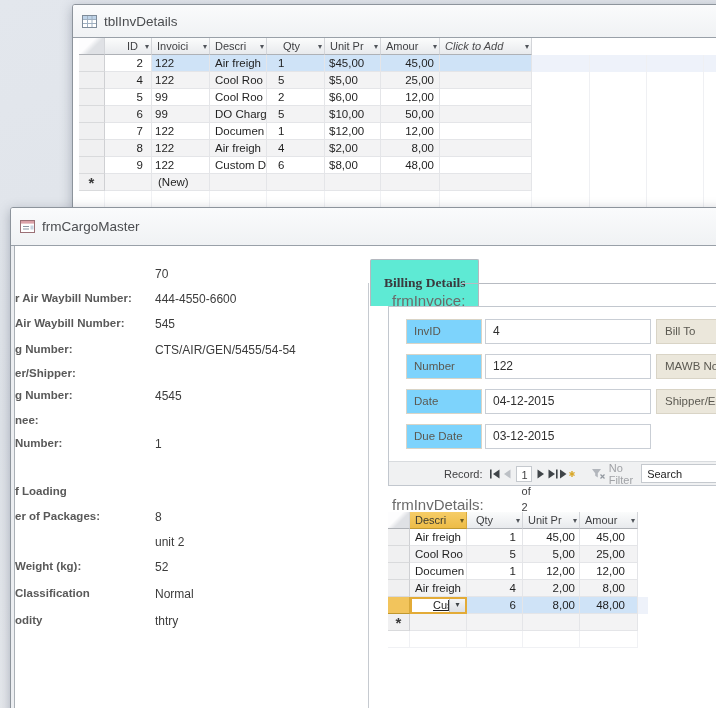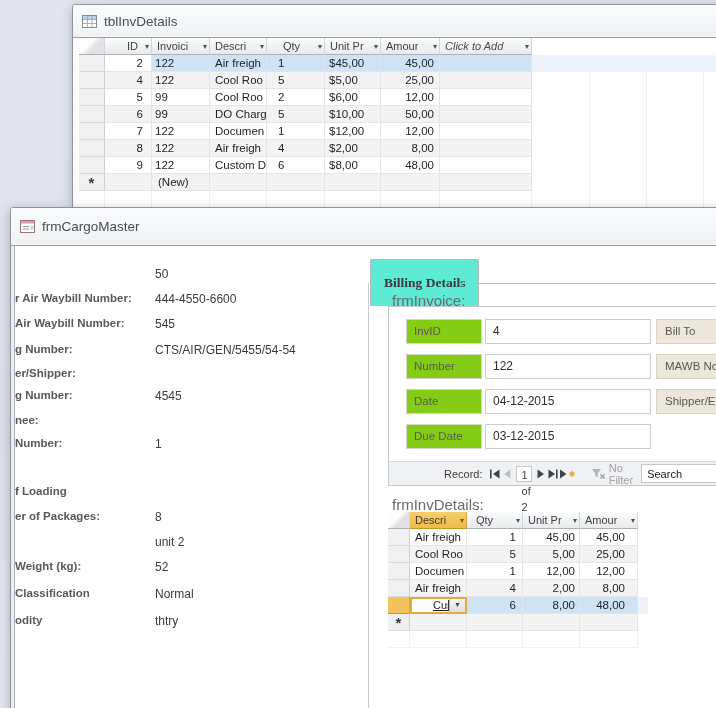--- a/index.html
+++ b/index.html
@@ -62,21 +62,21 @@
       border:1px solid #b4b8bf;border-bottom:none;border-radius:2px 2px 0 0;background:#5eead4;
       font-family:"Liberation Serif",serif;font-size:13.5px;font-weight:600;color:#3a3a3e;line-height:24px;}
   .tabline-h{position:absolute;top:37px;left:450px;right:0;height:1px;background:#b7bbc2;}
   .tabline-v{position:absolute;top:37px;left:357px;bottom:0;width:1px;background:#c6cad0;}
 
   .cap{position:absolute;font-size:15px;color:#6a6a6a;}
   .invbox{position:absolute;left:377px;top:60px;right:-2px;height:178px;
       border:1px solid #c2c7ce;background:#fff;}
   .frow{position:absolute;left:0;right:0;height:25px;}
   .flabel{position:absolute;left:17px;width:76px;height:25px;box-sizing:border-box;
-      background:#84cc16;border:1px solid #d9d4c6;font-size:11.5px;color:#5b5951;
+      background:#7dd3fc;border:1px solid #d9d4c6;font-size:11.5px;color:#5b5951;
       line-height:23px;padding-left:7px;white-space:nowrap;overflow:hidden;}
   .finput{position:absolute;left:96px;width:166px;height:25px;box-sizing:border-box;
       background:#fff;border:1px solid #c9ced5;font-size:12px;color:#2e2e2e;
       line-height:23px;padding-left:7px;white-space:nowrap;overflow:hidden;}
   .frlabel{position:absolute;left:267px;right:0;height:25px;box-sizing:border-box;
       background:#ebe7db;border:1px solid #d9d4c6;font-size:11.5px;color:#5b5951;
       line-height:23px;padding-left:8px;white-space:nowrap;overflow:hidden;}
 
   .nav{position:absolute;left:0;right:0;bottom:0;height:23px;background:#f0f1f2;
       border-top:1px solid #d8dbde;display:flex;align-items:center;
@@ -241,21 +241,21 @@
           <path d="M3 6.5h6M3 9h6" stroke="#8b96a3" fill="none"></path>
           <rect x="10.5" y="5.5" width="3" height="4" fill="#c7d3df"></rect>
         </svg>
     </span>
     <span>frmCargoMaster</span>
   </div>
   <div class="fbody">
 
     <div class="lprow" style="top:21px">
         <span class="lbl"></span>
-        <span class="val">50</span>
+        <span class="val">70</span>
       </div>
     <div class="lprow" style="top:46px">
         <span class="lbl">r Air Waybill Number:</span>
         <span class="val">444-4550-6600</span>
       </div>
     <div class="lprow" style="top:71px">
         <span class="lbl">Air Waybill Number:</span>
         <span class="val">545</span>
       </div>
     <div class="lprow" style="top:97px">

